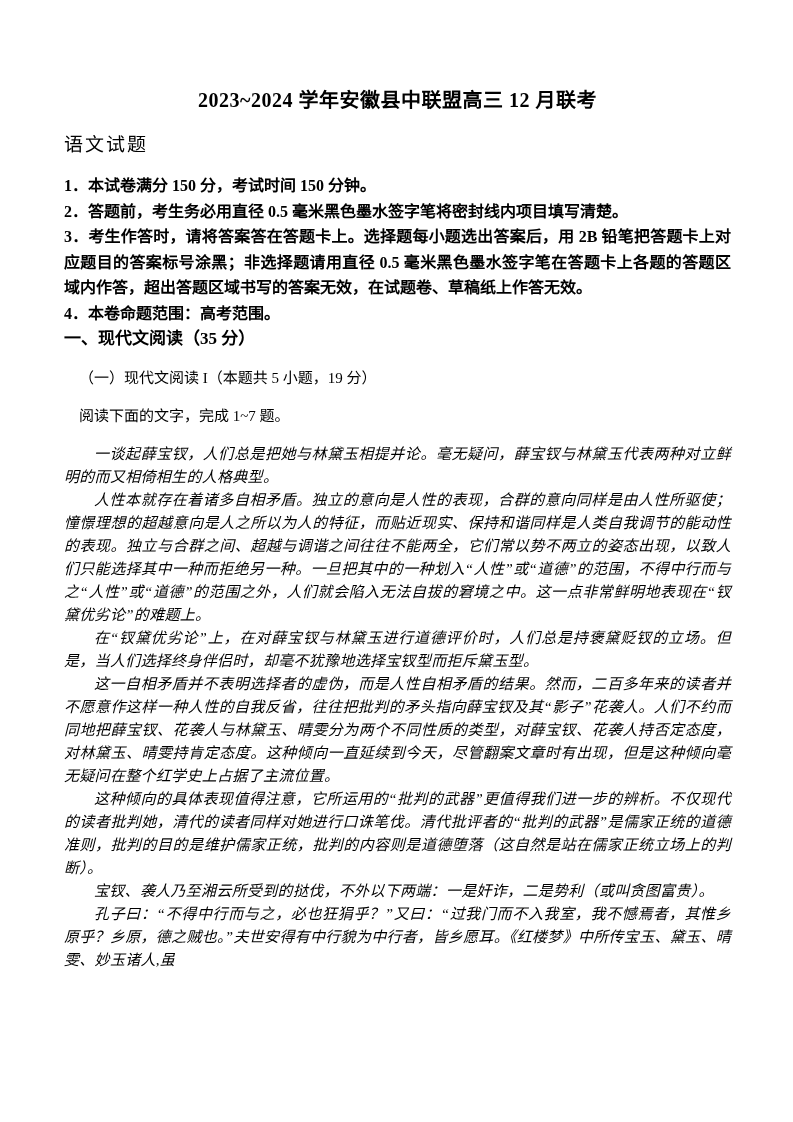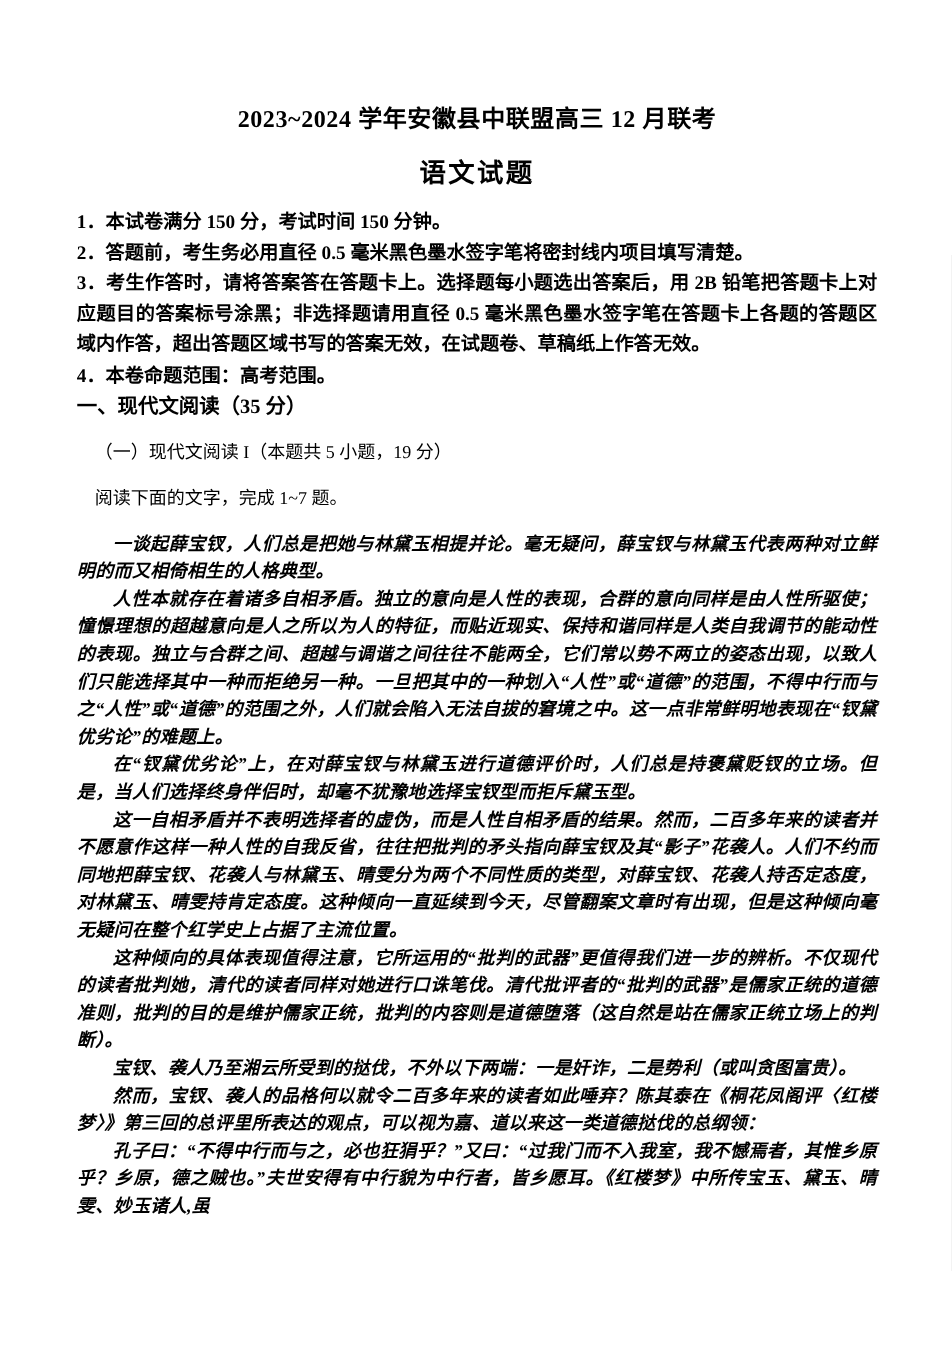--- a/index.html
+++ b/index.html
@@ -23,23 +23,23 @@
     margin: 0 0 21px 0;
     font-size: 20px;
     font-weight: 700;
     text-align: center;
     line-height: 24px;
     letter-spacing: 0.5px;
     font-family: "Liberation Serif", "DejaVu Serif", serif;
   }
   .exam-subtitle {
     margin: 0 0 17px 0;
-    font-size: 22px;
-    font-weight: 700;
-    text-align: center;
+    font-size: 19px;
+    font-weight: 400;
+    text-align: left;
     line-height: 23px;
     letter-spacing: 2px;
   }
   .notice p {
     margin: 0;
     font-size: 16px;
     font-weight: 700;
     line-height: 25.5px;
     text-align: justify;
   }
@@ -56,21 +56,21 @@
     font-weight: 400;
     line-height: 23px;
   }
   .passage {
     margin-top: 1px;
   }
   .passage p {
     margin: 0;
     font-size: 15px;
     font-style: italic;            
-    font-weight: 700;
+    font-weight: 400;
     line-height: 23px;
     text-indent: 2em;
     text-align: justify;
     letter-spacing: 0.3px;
   }
 </style>
 </head>
 <body>
 
 <div class="page">
@@ -89,17 +89,16 @@
   <p class="subsection-heading">（一）现代文阅读 I（本题共 5 小题，19 分）</p>
   <p class="reading-instruction">阅读下面的文字，完成 1~7 题。</p>
 
   <div class="passage">
     <p>一谈起薛宝钗，人们总是把她与林黛玉相提并论。毫无疑问，薛宝钗与林黛玉代表两种对立鲜明的而又相倚相生的人格典型。</p>
     <p>人性本就存在着诸多自相矛盾。独立的意向是人性的表现，合群的意向同样是由人性所驱使；憧憬理想的超越意向是人之所以为人的特征，而贴近现实、保持和谐同样是人类自我调节的能动性的表现。独立与合群之间、超越与调谐之间往往不能两全，它们常以势不两立的姿态出现，以致人们只能选择其中一种而拒绝另一种。一旦把其中的一种划入“人性”或“道德”的范围，不得中行而与之“人性”或“道德”的范围之外，人们就会陷入无法自拔的窘境之中。这一点非常鲜明地表现在“钗黛优劣论”的难题上。</p>
     <p>在“钗黛优劣论”上，在对薛宝钗与林黛玉进行道德评价时，人们总是持褒黛贬钗的立场。但是，当人们选择终身伴侣时，却毫不犹豫地选择宝钗型而拒斥黛玉型。</p>
     <p>这一自相矛盾并不表明选择者的虚伪，而是人性自相矛盾的结果。然而，二百多年来的读者并不愿意作这样一种人性的自我反省，往往把批判的矛头指向薛宝钗及其“影子”花袭人。人们不约而同地把薛宝钗、花袭人与林黛玉、晴雯分为两个不同性质的类型，对薛宝钗、花袭人持否定态度，对林黛玉、晴雯持肯定态度。这种倾向一直延续到今天，尽管翻案文章时有出现，但是这种倾向毫无疑问在整个红学史上占据了主流位置。</p>
     <p>这种倾向的具体表现值得注意，它所运用的“批判的武器”更值得我们进一步的辨析。不仅现代的读者批判她，清代的读者同样对她进行口诛笔伐。清代批评者的“批判的武器”是儒家正统的道德准则，批判的目的是维护儒家正统，批判的内容则是道德堕落（这自然是站在儒家正统立场上的判断）。</p>
     <p>宝钗、袭人乃至湘云所受到的挞伐，不外以下两端：一是奸诈，二是势利（或叫贪图富贵）。</p>
-    <p>然而，宝钗、袭人的品格何以就令二百多年来的读者如此唾弃？陈其泰在《桐花凤阁评〈红楼梦〉》第三回的总评里所表达的观点，可以视为嘉、道以来这一类道德挞伐的总纲领：</p>
     <p>孔子曰：“不得中行而与之，必也狂狷乎？”又曰：“过我门而不入我室，我不憾焉者，其惟乡原乎？乡原，德之贼也。”夫世安得有中行貌为中行者，皆乡愿耳。《红楼梦》中所传宝玉、黛玉、晴雯、妙玉诸人,虽</p>
   </div>
 
 </div>
 
 </body></html>

